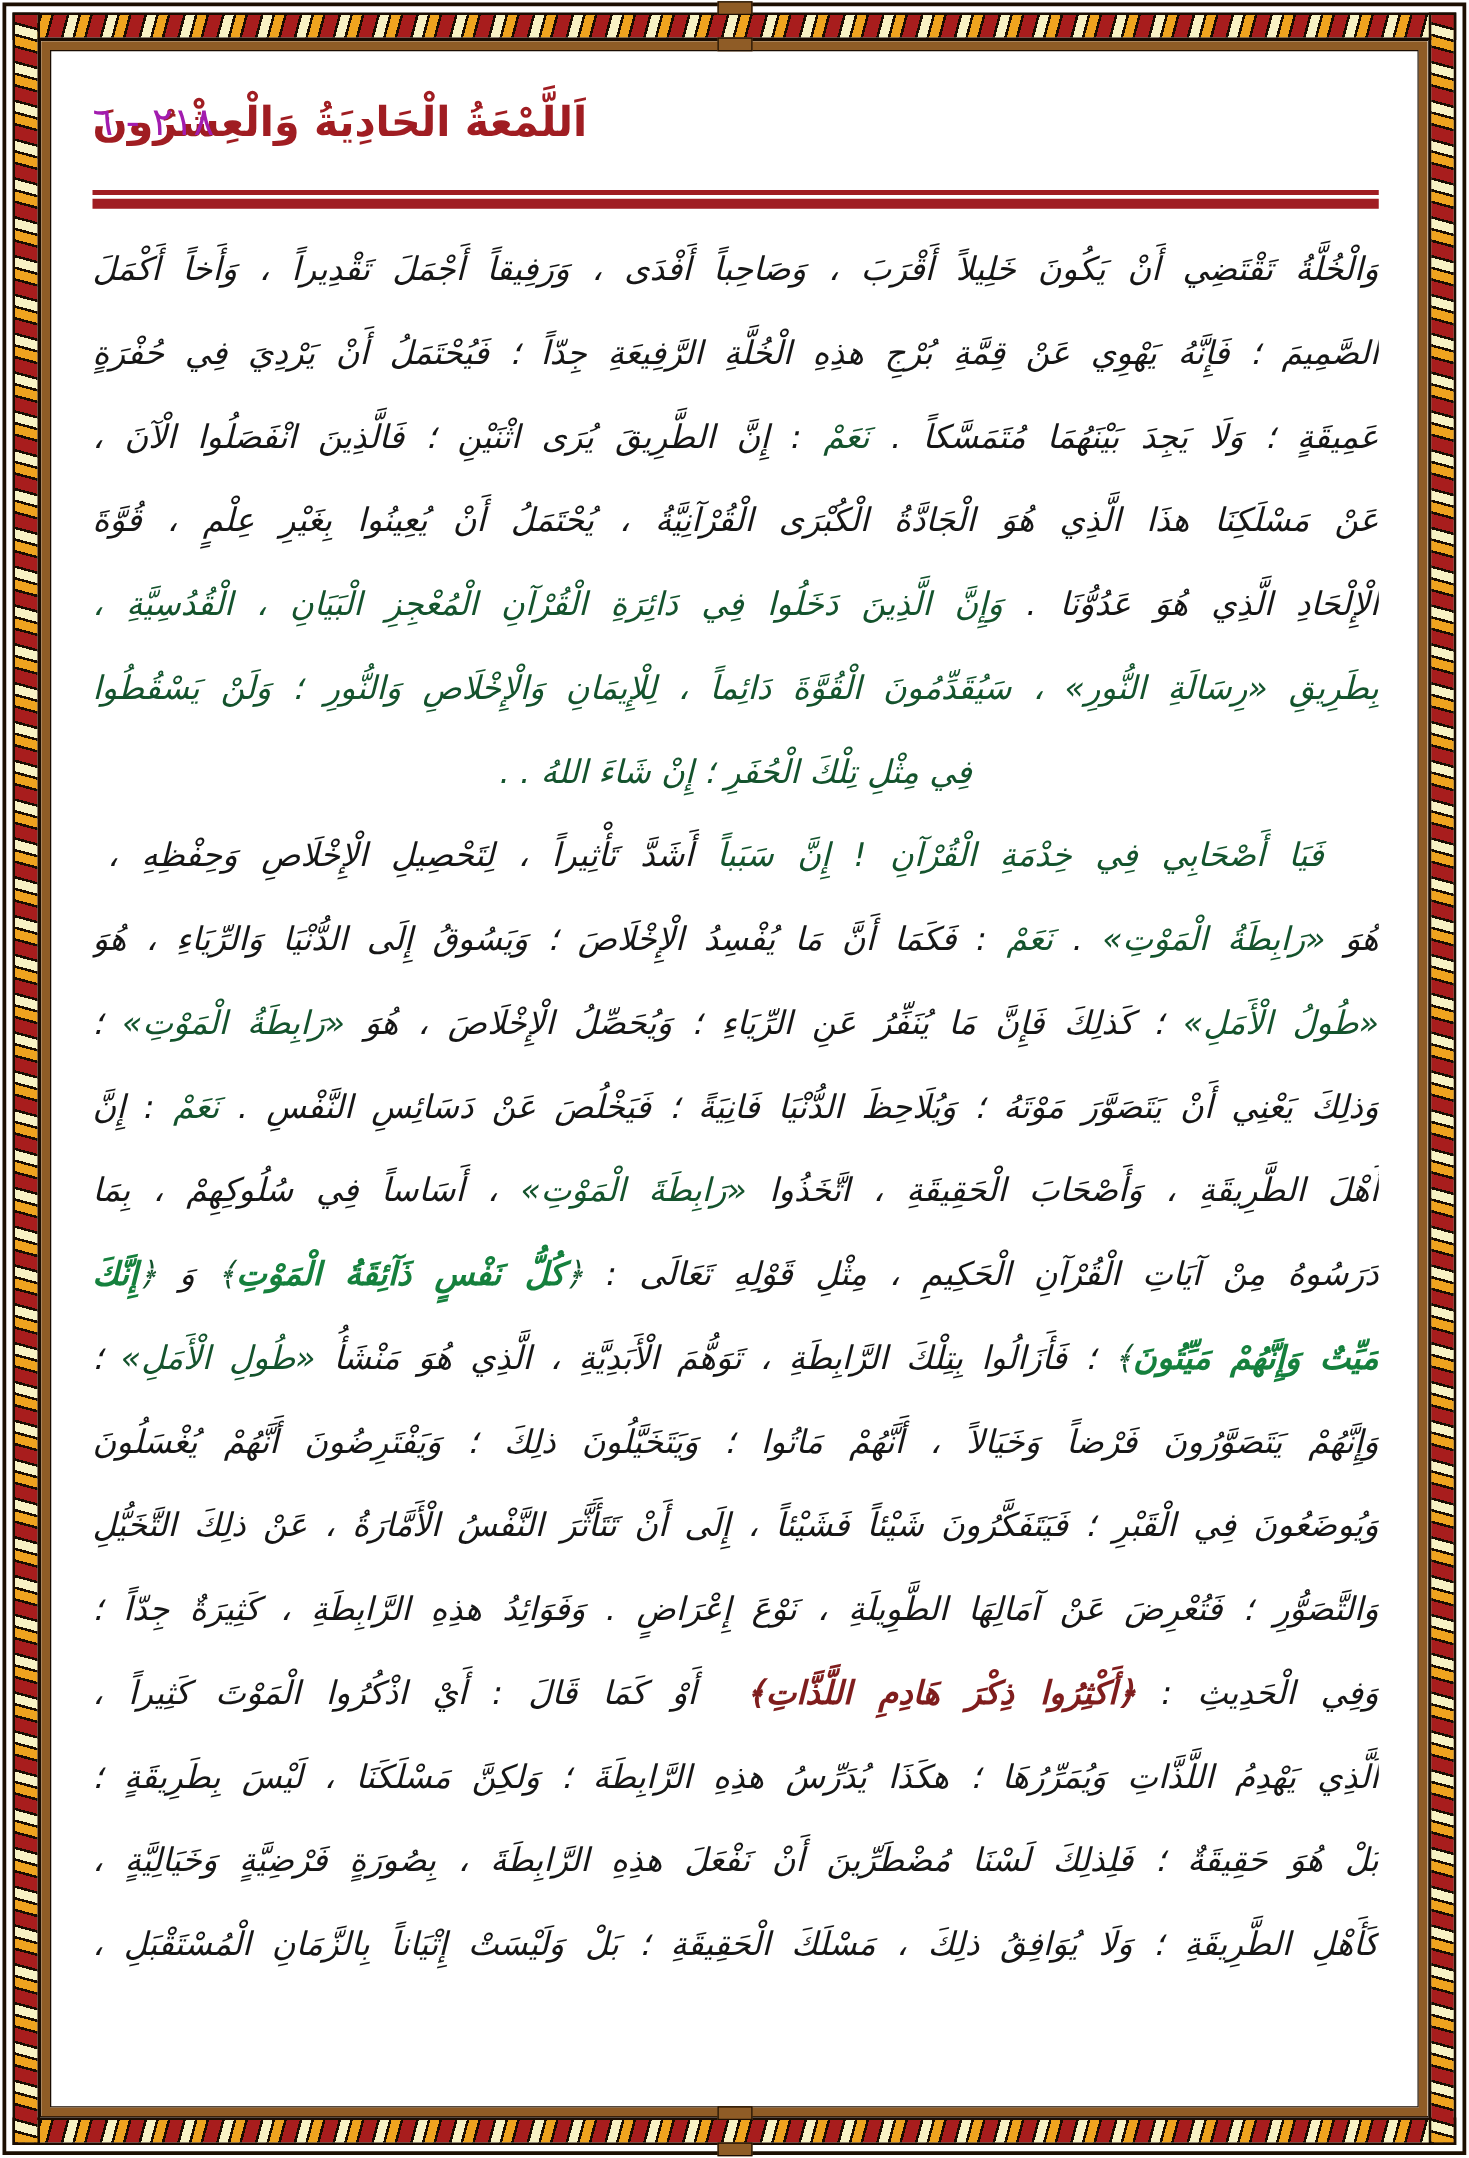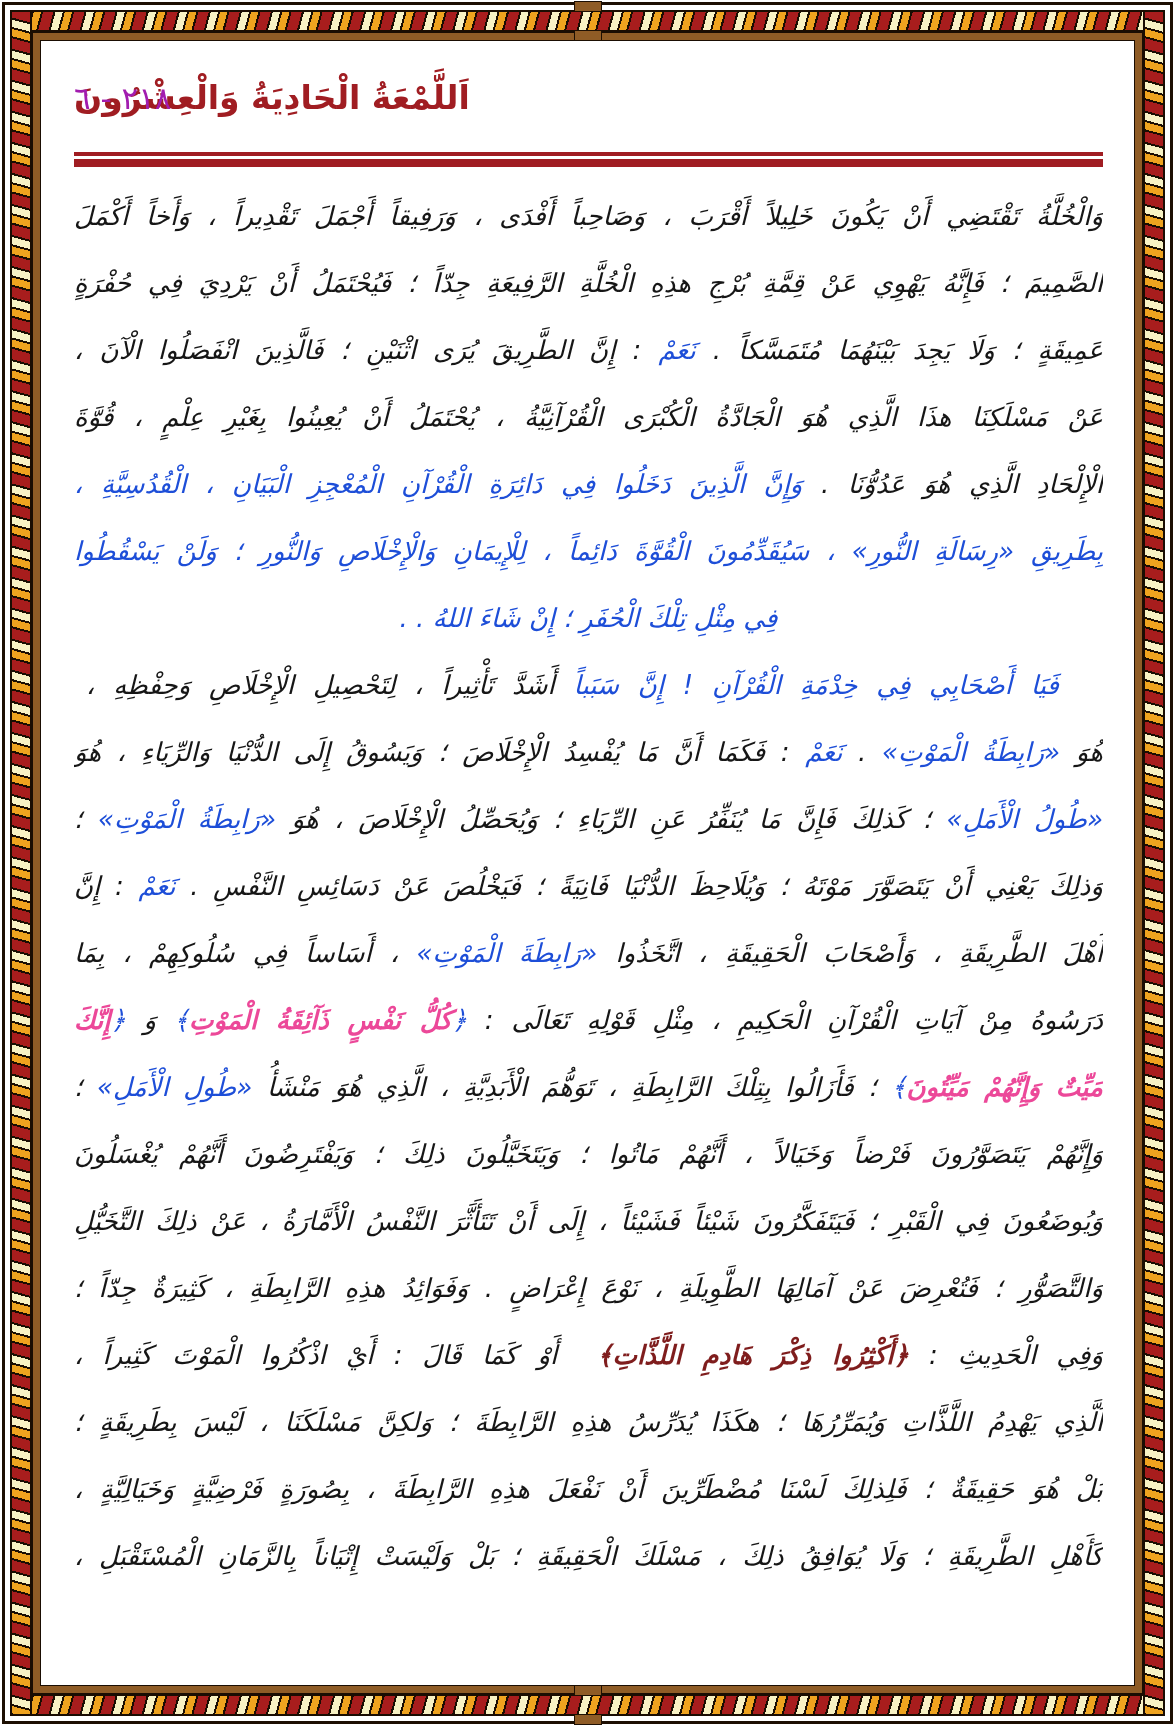--- a/index.html
+++ b/index.html
@@ -36,22 +36,22 @@
   .title{text-align:left;padding-top:26px;font-size:33px;font-weight:bold;color:#a01d22;}
   .page-num{position:absolute;top:28px;left:0;font-size:31px;font-weight:normal;color:#a21caf;
       direction:rtl;letter-spacing:4px;}
   .rule{height:3px;border-top:4px solid #a01d22;border-bottom:8px solid #a01d22;margin-top:8px;}
 
   .text-block{margin-top:16px;}
   .line{height:67px;line-height:67px;font-size:26px;color:#161616;
       text-align:justify;text-align-last:justify;overflow:hidden;white-space:nowrap;font-style:italic;}
   .line.t-center{text-align:center;text-align-last:center;}
   .c-k{color:#161616;}
-  .c-r{color:#1d4ed8;}
-  .c-b{color:#ec4899;font-weight:bold;}
+  .c-r{color:#14532d;}
+  .c-b{color:#15803d;font-weight:bold;}
   .c-h{color:#7f1d1d;font-weight:bold;margin-left:20px;}
 </style>
 </head>
 <body>
 
 <div class="page">
 
   <div class="frame-outer"></div>
   <div class="chain t"></div>
   <div class="chain b"></div>

